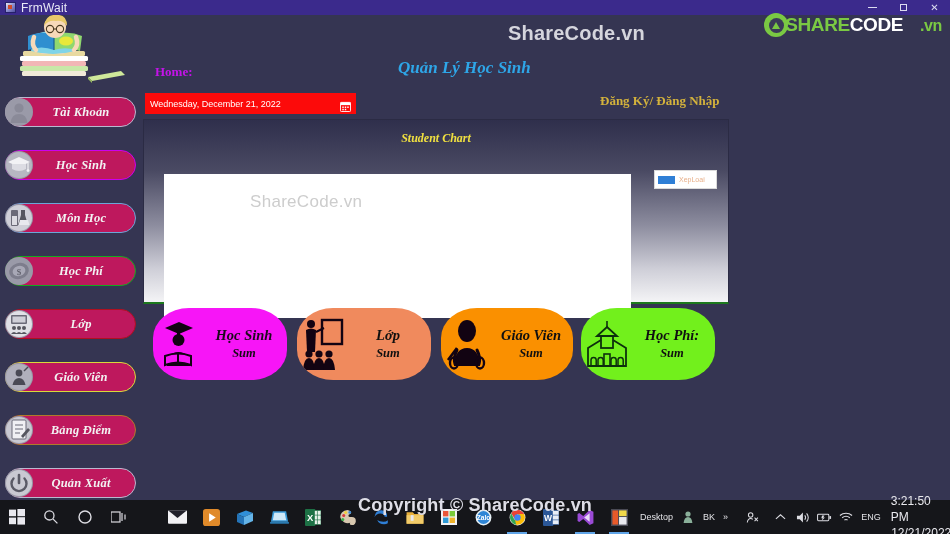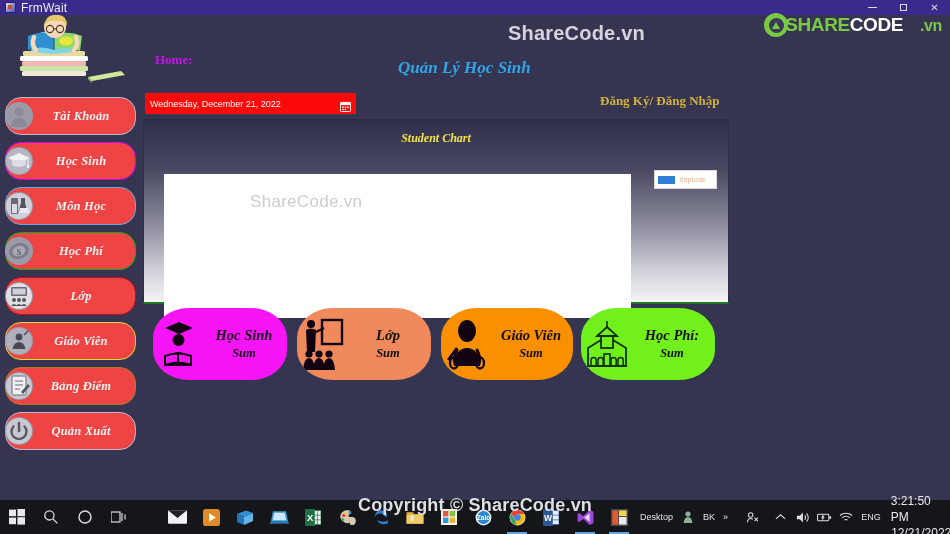--- a/index.html
+++ b/index.html
@@ -58,23 +58,23 @@
   .logo-box {
     width: 141px; height: 78px;
     position: relative; overflow: hidden;
     background: #353552;
   }
   .logo-svg { position:absolute; left:0; top:0; }
 
   .nav { padding: 4px 5px 0 5px; }
   .nav-item {
     position: relative;
-    height: 38px; margin-bottom: 7px;
+    height: 30px; margin-bottom: 23px;
     border-radius: 16px;
-    background: #ef4444;
+    background: #be185d;
     border: 1.6px solid #b9b9cf;
     display: flex; align-items: center;
     overflow: visible;
   }
   .nav-ico {
     width: 28px; height: 28px; flex: none;
     margin-left: -1px;
     border-radius: 50%;
     background: #9a9aa8;
     display: flex; align-items: center; justify-content: center;
@@ -125,21 +125,21 @@
   .brand-text {
     font-family: "Liberation Sans", sans-serif;
     font-weight: bold; font-size: 19px; letter-spacing: -0.4px;
     margin-left: -3px;
   }
   .bt-share { color: #7ac943; }
   .bt-code  { color: #ffffff; }
   .bt-vn    { color: #7ac943; font-size: 16px; margin-left: 17px; }
 
   .hdr-home {
-    position: absolute; left: 155px; top: 52px;
+    position: absolute; left: 155px; top: 64px;
     font-family: "Liberation Serif", serif;
     font-weight: bold; font-size: 13px; color: #c413e8;
   }
   .hdr-subtitle {
     position: absolute; left: 398px; top: 58px;
     font-family: "Liberation Serif", serif;
     font-style: italic; font-weight: bold;
     font-size: 17px; color: #2ea6e8;
   }
   .hdr-auth {

